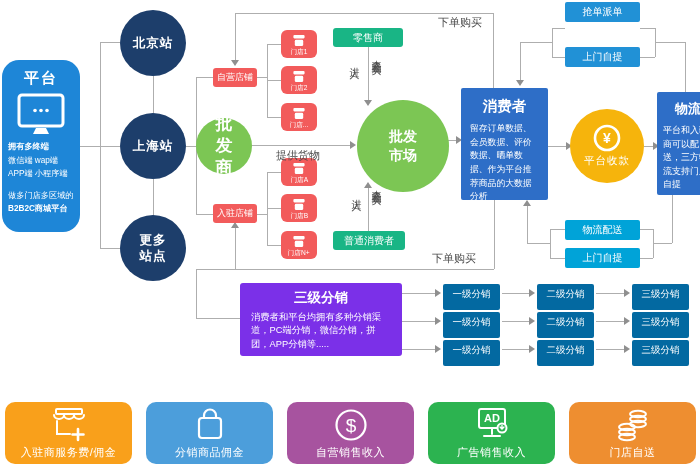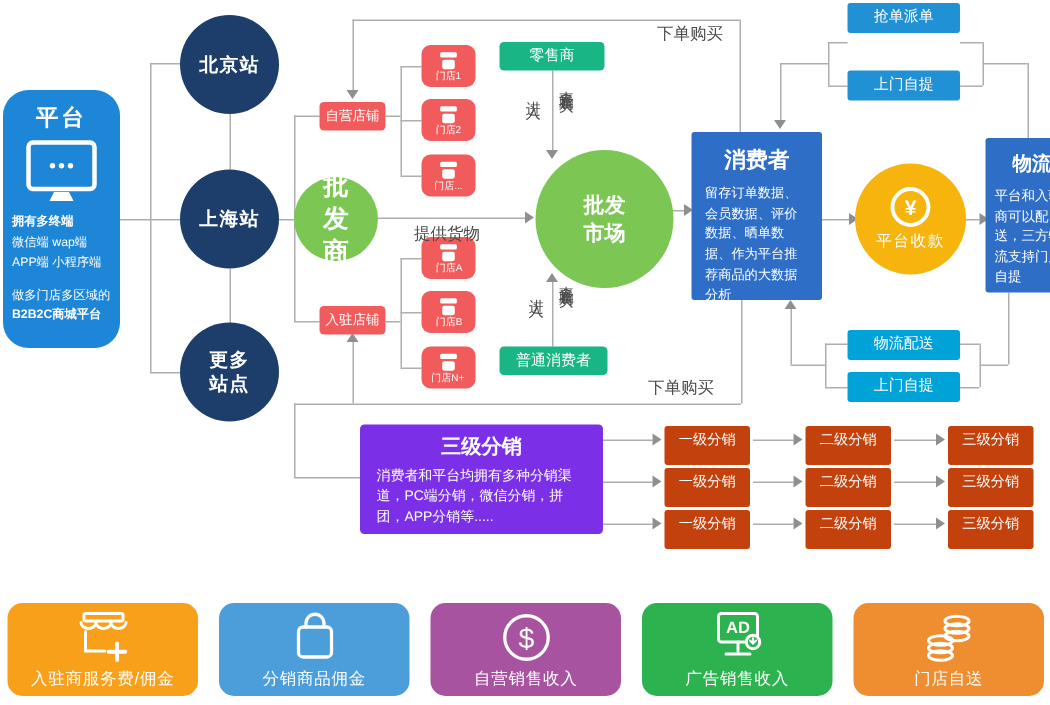--- a/index.html
+++ b/index.html
@@ -19,21 +19,21 @@
   .storebox{position:absolute;width:36px;height:28px;background:#f25b5b;border-radius:6px;color:#fff;
             display:flex;flex-direction:column;align-items:center;justify-content:center;gap:1px}
   .store-label{font-size:7px;line-height:1;transform:scale(.95)}
   .flowlabel{position:absolute;font-size:11px;color:#4a4a4a}
   .vtext{position:absolute;writing-mode:vertical-rl;font-size:10px;color:#4a4a4a;letter-spacing:2px;line-height:1}
   .bluebar{position:absolute;width:75px;height:20px;background:#2191d6;color:#fff;font-size:10px;line-height:20px;text-align:center;border-radius:2px}
   .cyanbar{background:#00a3d8}
   .infobox{position:absolute;background:#2e6ec7;color:#fff;border-radius:2px}
   .infobox .ib-title{font-weight:bold;text-align:center}
   .infobox .ib-body{text-align:left}
-  .dbox{position:absolute;width:57px;height:26px;background:#c2410c;color:#fff;font-size:9.5px;line-height:19px;text-align:center;border-radius:2px}
+  .dbox{position:absolute;width:57px;height:26px;background:#0369a1;color:#fff;font-size:9.5px;line-height:19px;text-align:center;border-radius:2px}
   .bigpurple{position:absolute;left:240px;top:283px;width:162px;height:73px;background:#7b30e8;color:#fff;border-radius:3px}
   .card{position:absolute;top:402px;width:127px;height:62px;border-radius:10px;color:#fff;
         display:flex;flex-direction:column;align-items:center;justify-content:center;gap:2px}
   .card-label{font-size:11px;letter-spacing:.5px}
   .platform{position:absolute;left:2px;top:60px;width:78px;height:172px;background:#1e86d7;border-radius:17px;color:#fff;text-align:center}
   .platform .p-title{font-size:15px;font-weight:bold;margin-top:9px;letter-spacing:2px}
   .platform .p-line{font-size:8.2px;line-height:1.65;text-align:left;padding-left:6px}
   .platform .p-bold{font-weight:bold}
   .paycircle{left:570px;top:109px;width:74px;height:74px;background:#f6b40c;flex-direction:column;gap:2px;font-weight:normal}
   .paylabel{font-size:10.5px;letter-spacing:1px}

